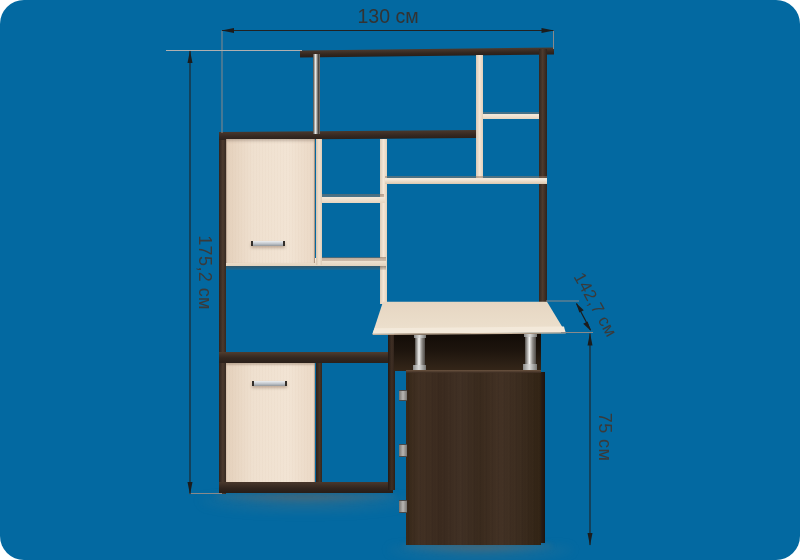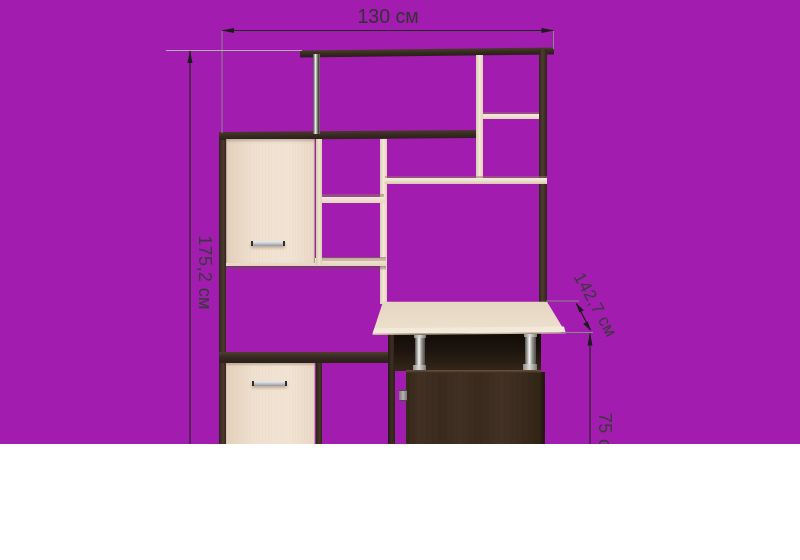--- a/index.html
+++ b/index.html
@@ -1,17 +1,17 @@
 <!DOCTYPE html>
 <html><head>
 <meta charset="utf-8">
 <style>
   html,body{margin:0;padding:0;background:#fff;}
-  #stage{position:relative;width:800px;height:444px;background:#a21caf;overflow:hidden;
-         font-family:"Liberation Sans", sans-serif;}
+  #stage{position:relative;width:800px;height:560px;background:#0369a1;overflow:hidden;
+         font-family:"Liberation Sans", sans-serif;border-radius:24px;}
   .abs{position:absolute;}
 </style>
 </head>
 <body>
 <div id="stage">
 
   <div class="abs" style="left:214px;top:493px;width:182px;height:9px;background:radial-gradient(ellipse at 50% 30%, rgba(105,96,90,0.55), rgba(130,120,112,0.18) 62%, rgba(255,255,255,0) 82%);filter:blur(2.5px);"></div>
   <div class="abs" style="left:200px;top:496px;width:210px;height:18px;background:radial-gradient(ellipse at 50% 25%, rgba(120,110,102,0.28), rgba(150,140,130,0.08) 60%, rgba(255,255,255,0) 80%);filter:blur(4px);"></div>
 
   <div class="abs" style="left:402px;top:543px;width:150px;height:9px;background:radial-gradient(ellipse at 50% 30%, rgba(105,96,90,0.55), rgba(130,120,112,0.18) 62%, rgba(255,255,255,0) 82%);filter:blur(2.5px);"></div>

